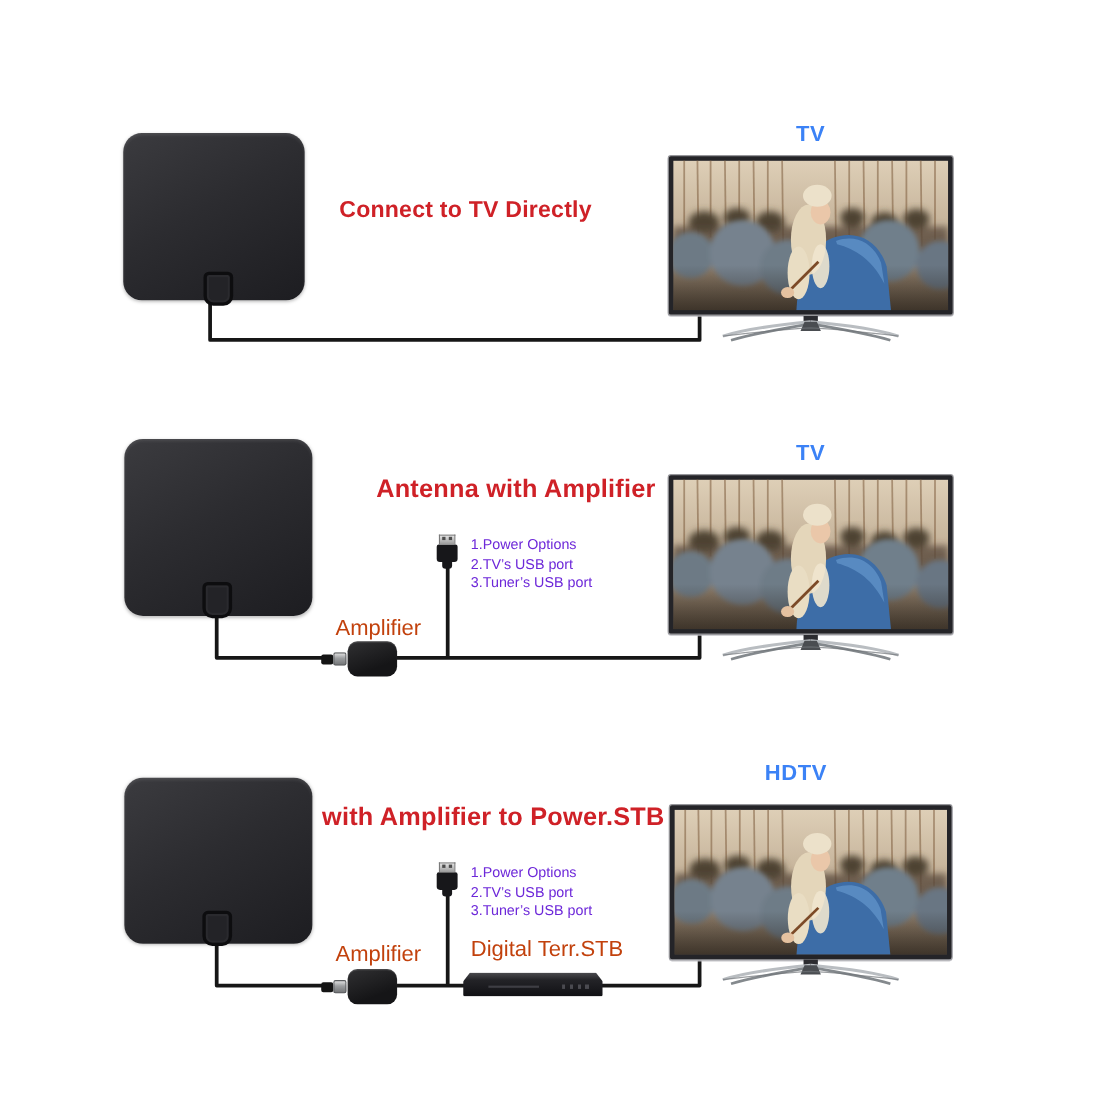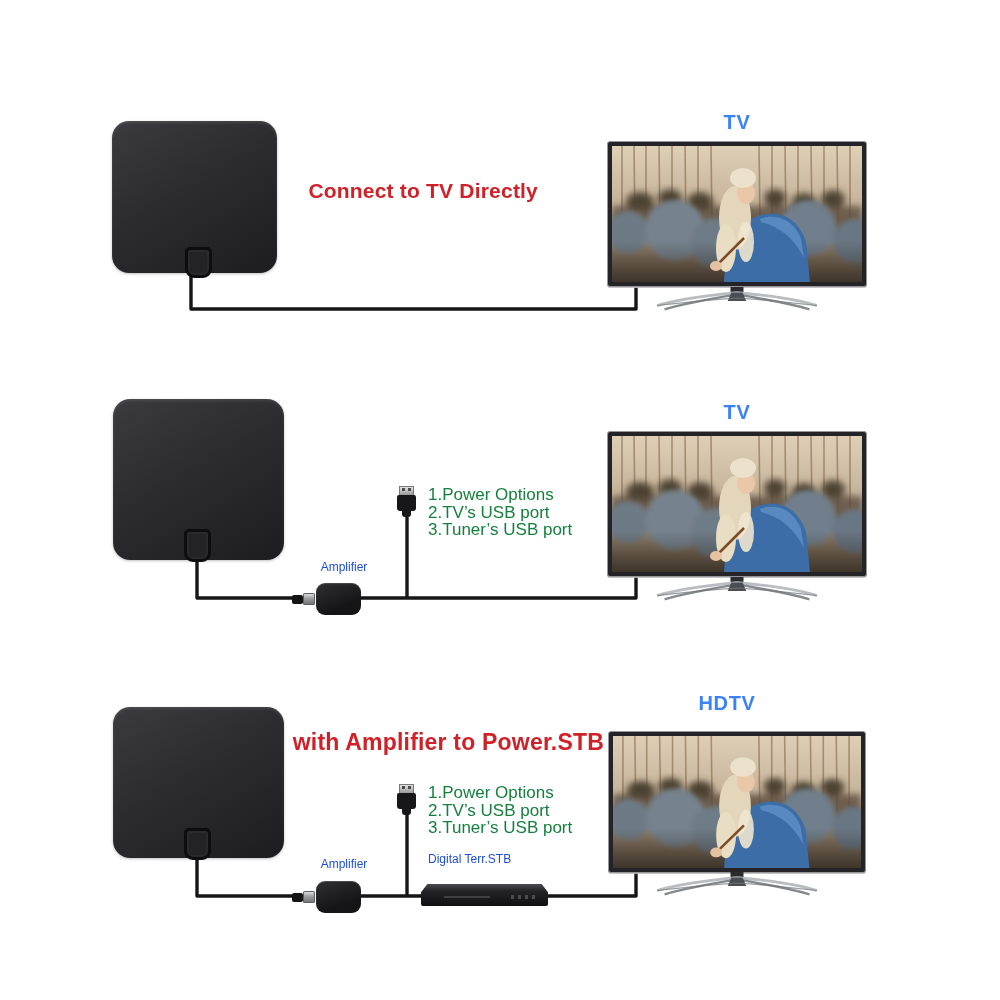--- a/index.html
+++ b/index.html
@@ -20,23 +20,23 @@
     box-shadow:inset 0 0 0 2px #2a2a2e;}
 
   
   .sec-title{position:absolute;z-index:4;text-align:right;font-weight:bold;color:#cf2127;
     letter-spacing:0.2px;white-space:nowrap;}
   .t1{left:266px;top:179px;width:272px;font-size:21px;}
   .t2{left:296px;top:431px;width:300px;font-size:23px;}
   .t3{left:288px;top:729px;width:316px;font-size:23px;}
   .tv-title{position:absolute;z-index:4;text-align:center;font-weight:bold;font-size:20px;
     color:#3b82f6;letter-spacing:0.6px;width:100px;}
-  .small-label{position:absolute;z-index:4;font-size:12px;color:#1d4ed8;white-space:nowrap;}
+  .small-label{position:absolute;z-index:4;font-size:20px;color:#c2410c;white-space:nowrap;}
   .amp-label{width:88px;text-align:center;}
-  .usb-notes{position:absolute;z-index:4;font-size:17px;color:#15803d;line-height:17.5px;white-space:nowrap;}
+  .usb-notes{position:absolute;z-index:4;font-size:13px;color:#6d28d9;line-height:17.5px;white-space:nowrap;}
 
   
   .tv{position:absolute;z-index:2;background:#242428;border:1px solid #97979b;border-radius:3px;
     padding:4px;box-sizing:border-box;box-shadow:0 1px 0 rgba(190,190,195,0.9);}
   .tv svg.screen{width:100%;height:100%;display:block;}
   .stand{position:absolute;z-index:2;}
 
   
   .amp{position:absolute;z-index:2;display:flex;align-items:center;height:32px;}
   .amp-plug{width:11px;height:9px;background:#141414;border-radius:2px;}
@@ -173,20 +173,21 @@
     <svg class="screen" viewBox="0 0 250 136" preserveAspectRatio="none">
         <use href="#scene"></use>
       </svg>
   </div>
   <svg class="stand" style="left:652px;top:287px;" width="170" height="26" viewBox="0 0 180 28">
       <use href="#stand"></use>
     </svg>
 
   <div class="antenna" style="left:113px;top:399px;width:171px;height:161px;"></div>
   <div class="ant-conn" style="left:184px;top:529px;width:27px;height:33px;"></div>
+  <div class="sec-title t2">Antenna with Amplifier</div>
 
   <div class="usb" style="left:396px;top:486px;">
     <div class="usb-metal"></div>
     <div class="usb-body"></div>
     <div class="usb-neck"></div>
   </div>
   <div class="usb-notes" style="left:428px;top:486px;">
     <div>1.Power Options</div>
     <div>2.TV’s USB port</div>
     <div>3.Tuner’s USB port</div>
@@ -232,21 +233,21 @@
   </div>
 
   <div class="small-label" style="left:428px;top:852px;">Digital Terr.STB</div>
   <div class="stb" style="left:421px;top:884px;">
     <div class="stb-body">
       <div class="stb-slot"></div>
       <div class="stb-btns"></div>
     </div>
   </div>
 
-  <div class="tv-title" style="left:677px;top:692px;">HDTV</div>
+  <div class="tv-title" style="left:652px;top:692px;text-align:right;">HDTV</div>
   <div class="tv" style="left:608px;top:731px;width:258px;height:142px;">
     <svg class="screen" viewBox="0 0 250 136" preserveAspectRatio="none">
         <use href="#scene"></use>
       </svg>
   </div>
   <svg class="stand" style="left:652px;top:872px;" width="170" height="26" viewBox="0 0 180 28">
       <use href="#stand"></use>
     </svg>
 
 </div>

